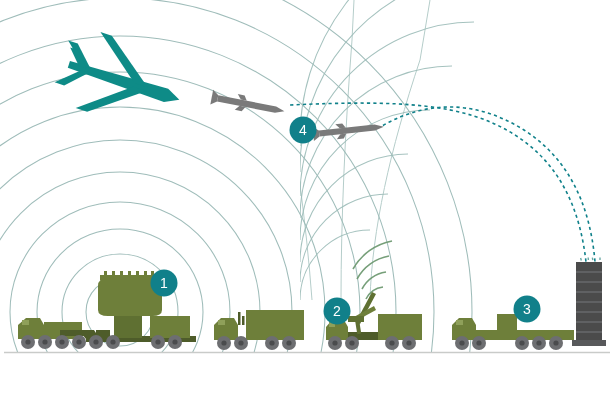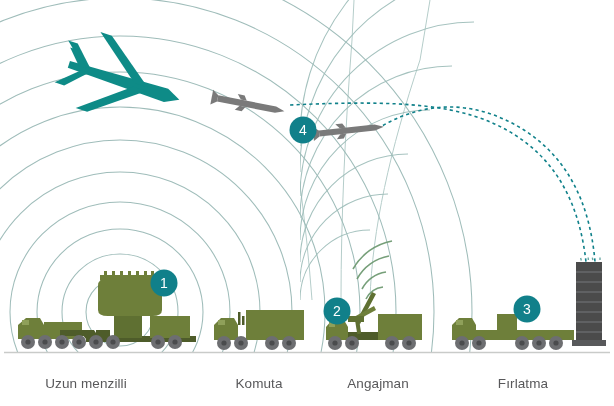--- a/index.html
+++ b/index.html
@@ -278,37 +278,14 @@
       <circle cx="527" cy="309" r="13.5" fill="#11808a"></circle>
       <text x="527" y="309" text-anchor="middle" dominant-baseline="central" font-family="Liberation Sans, sans-serif" font-size="14" fill="#ffffff">3</text>
     </g>
     <g>
       <circle cx="303" cy="130" r="13.5" fill="#11808a"></circle>
       <text x="303" y="130" text-anchor="middle" dominant-baseline="central" font-family="Liberation Sans, sans-serif" font-size="14" fill="#ffffff">4</text>
     </g>
 
   </svg>
 
-  <div class="labels">
-
-    <div class="label" style="left:6px;top:4px;width:160px;">
-      <span class="label-line">Uzun menzilli</span>
-      
-    </div>
-
-    <div class="label" style="left:199px;top:4px;width:120px;">
-      <span class="label-line">Komuta</span>
-      
-    </div>
-
-    <div class="label" style="left:318px;top:4px;width:120px;">
-      <span class="label-line">Angajman</span>
-      
-    </div>
-
-    <div class="label" style="left:463px;top:4px;width:120px;">
-      <span class="label-line">Fırlatma</span>
-      
-    </div>
-
-  </div>
 
 </div>
 
 </body></html>

